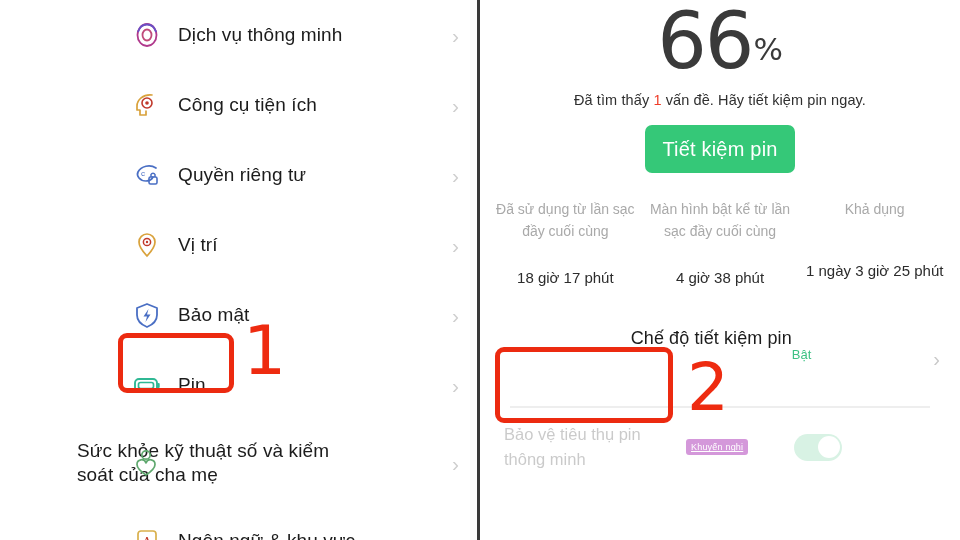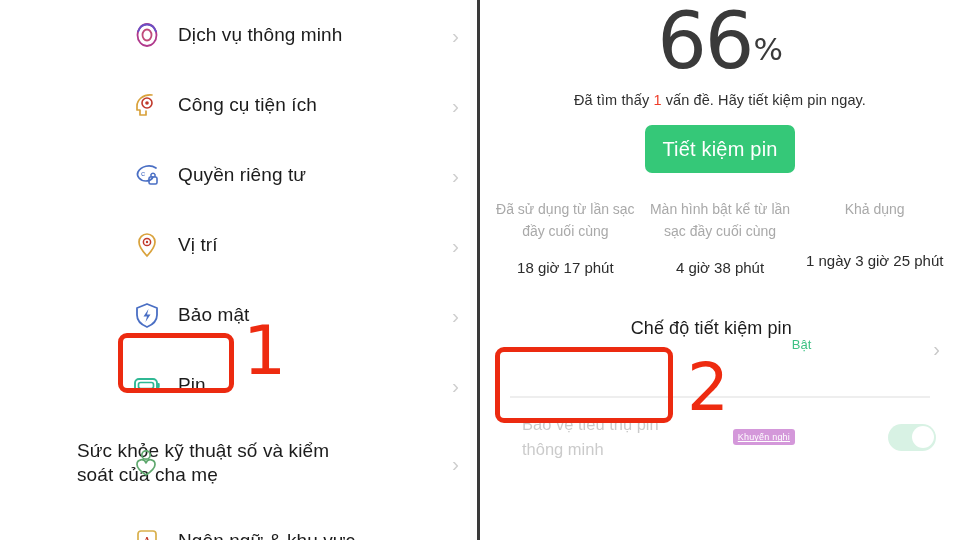--- a/index.html
+++ b/index.html
@@ -140,21 +140,21 @@
     text-align: center;
     padding: 0 4px;
   }
   .stat .stat-label {
     font-size: 14px;
     color: #a9a9a9;
     line-height: 1.55;
     min-height: 36px;
   }
   .stat .stat-value {
-    margin-top: 17px;
+    margin-top: 27px;
     font-size: 15px;
     color: #2c2c2c;
     white-space: nowrap;
   }
 
   .mode-row {
     position: relative;
     margin-top: 42px;
     padding: 0 24px 0 26px;
     height: 62px;
@@ -185,25 +185,24 @@
 
   .h-divider {
     margin: 16px 30px 0 30px;
     height: 1.5px;
     background: #eeeeee;
   }
 
   .smart-row {
     position: relative;
     margin-top: 14px;
-    padding: 0 24px 0 42px;
+    padding: 0 24px 0 24px;
     display: flex;
     align-items: center;
     opacity: 0.45;
-    gap: 47px;
   }
   .smart-row .smart-title {
     font-size: 16.5px;
     color: #8c8c8c;
     line-height: 1.55;
     width: 172px;
   }
   .badge {
     margin-left: 10px;
     background: #a21caf;

